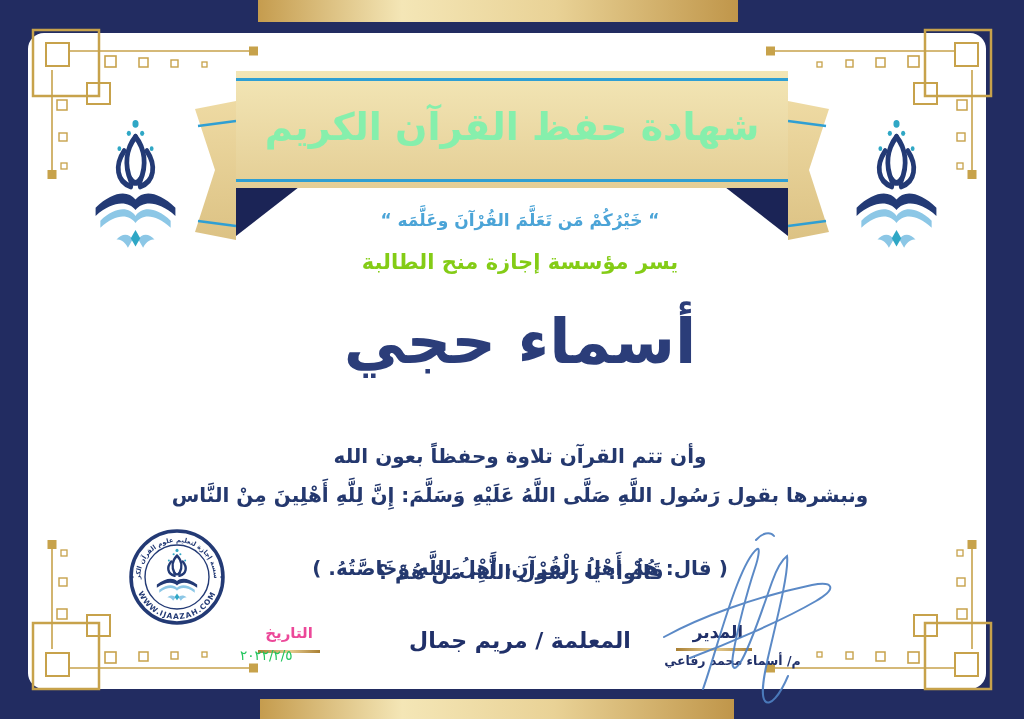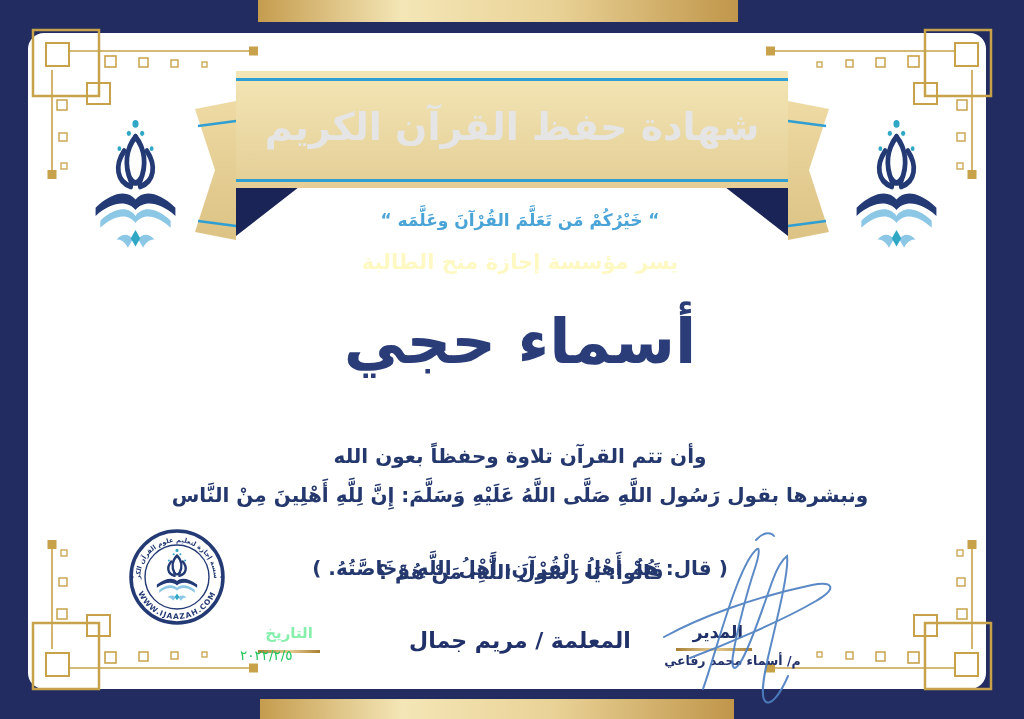--- a/index.html
+++ b/index.html
@@ -5,32 +5,32 @@
   html,body{margin:0;padding:0;background:#ffffff;}
   *{box-sizing:border-box;font-family:"DejaVu Sans",sans-serif;}
   .cert{position:relative;width:1024px;height:719px;background:#222c61;overflow:hidden;}
   .paper{position:absolute;left:28px;top:33px;width:958px;height:656px;background:#ffffff;border-radius:16px;}
   .gold-bar{position:absolute;background:linear-gradient(90deg,#c59c4e,#f4e6b6 30%,#e9d296 62%,#c0964a);}
   .gold-bar.top{left:258px;top:0;width:480px;height:22px;}
   .gold-bar.bottom{left:260px;top:699px;width:474px;height:20px;}
   svg.layer{position:absolute;left:0;top:0;pointer-events:none;}
   .txt{position:absolute;left:76px;right:60px;text-align:center;color:#24386e;}
   .banner-title{position:absolute;left:236px;top:74px;width:552px;height:106px;display:flex;align-items:center;justify-content:center;
-    font-size:38px;font-weight:bold;color:#e5e5e5;}
+    font-size:38px;font-weight:bold;color:#86efac;}
   .quote{top:210px;font-size:17px;font-weight:bold;color:#4ba4d7;}
-  .intro{top:250px;font-size:21px;font-weight:bold;color:#fef9c3;text-align:center;}
+  .intro{top:250px;font-size:21px;font-weight:bold;color:#84cc16;text-align:center;}
   .name{top:292px;font-size:62px;font-weight:bold;color:#2b3d79;line-height:100px;}
   .body-line{font-size:20px;font-weight:600;}
   .b1{top:404px;} .b2{top:444px;}
   .h1{top:483px;} .h2{top:520px;margin-top:40px;} .h3{top:556px;}
   .grade{font-weight:bold;font-size:22px;color:#1c2a6b;}
   .teacher{top:608px;font-size:22px;font-weight:bold;color:#203069;margin-top:20px;}
   .director-title{position:absolute;left:672px;top:622px;width:92px;text-align:center;font-size:17px;font-weight:bold;color:#203069;}
   .director-name{position:absolute;left:660px;top:653px;width:145px;text-align:center;font-size:12.5px;font-weight:bold;color:#203069;}
-  .date-label{position:absolute;left:250px;top:624px;width:78px;text-align:center;font-size:15px;font-weight:bold;color:#86efac;}
+  .date-label{position:absolute;left:250px;top:624px;width:78px;text-align:center;font-size:15px;font-weight:bold;color:#ec4899;}
   .date-value{position:absolute;left:240px;top:647px;width:94px;text-align:left;font-size:13.5px;color:#22c55e;}
   .gold-rule{position:absolute;height:3px;background:linear-gradient(90deg,#a97f33,#e8cf94,#a97f33);}
   .rule-director{left:676px;top:648px;width:76px;}
   .rule-date{left:258px;top:650px;width:62px;}
 </style>
 </head>
 <body>
 
 <div class="cert">
 

